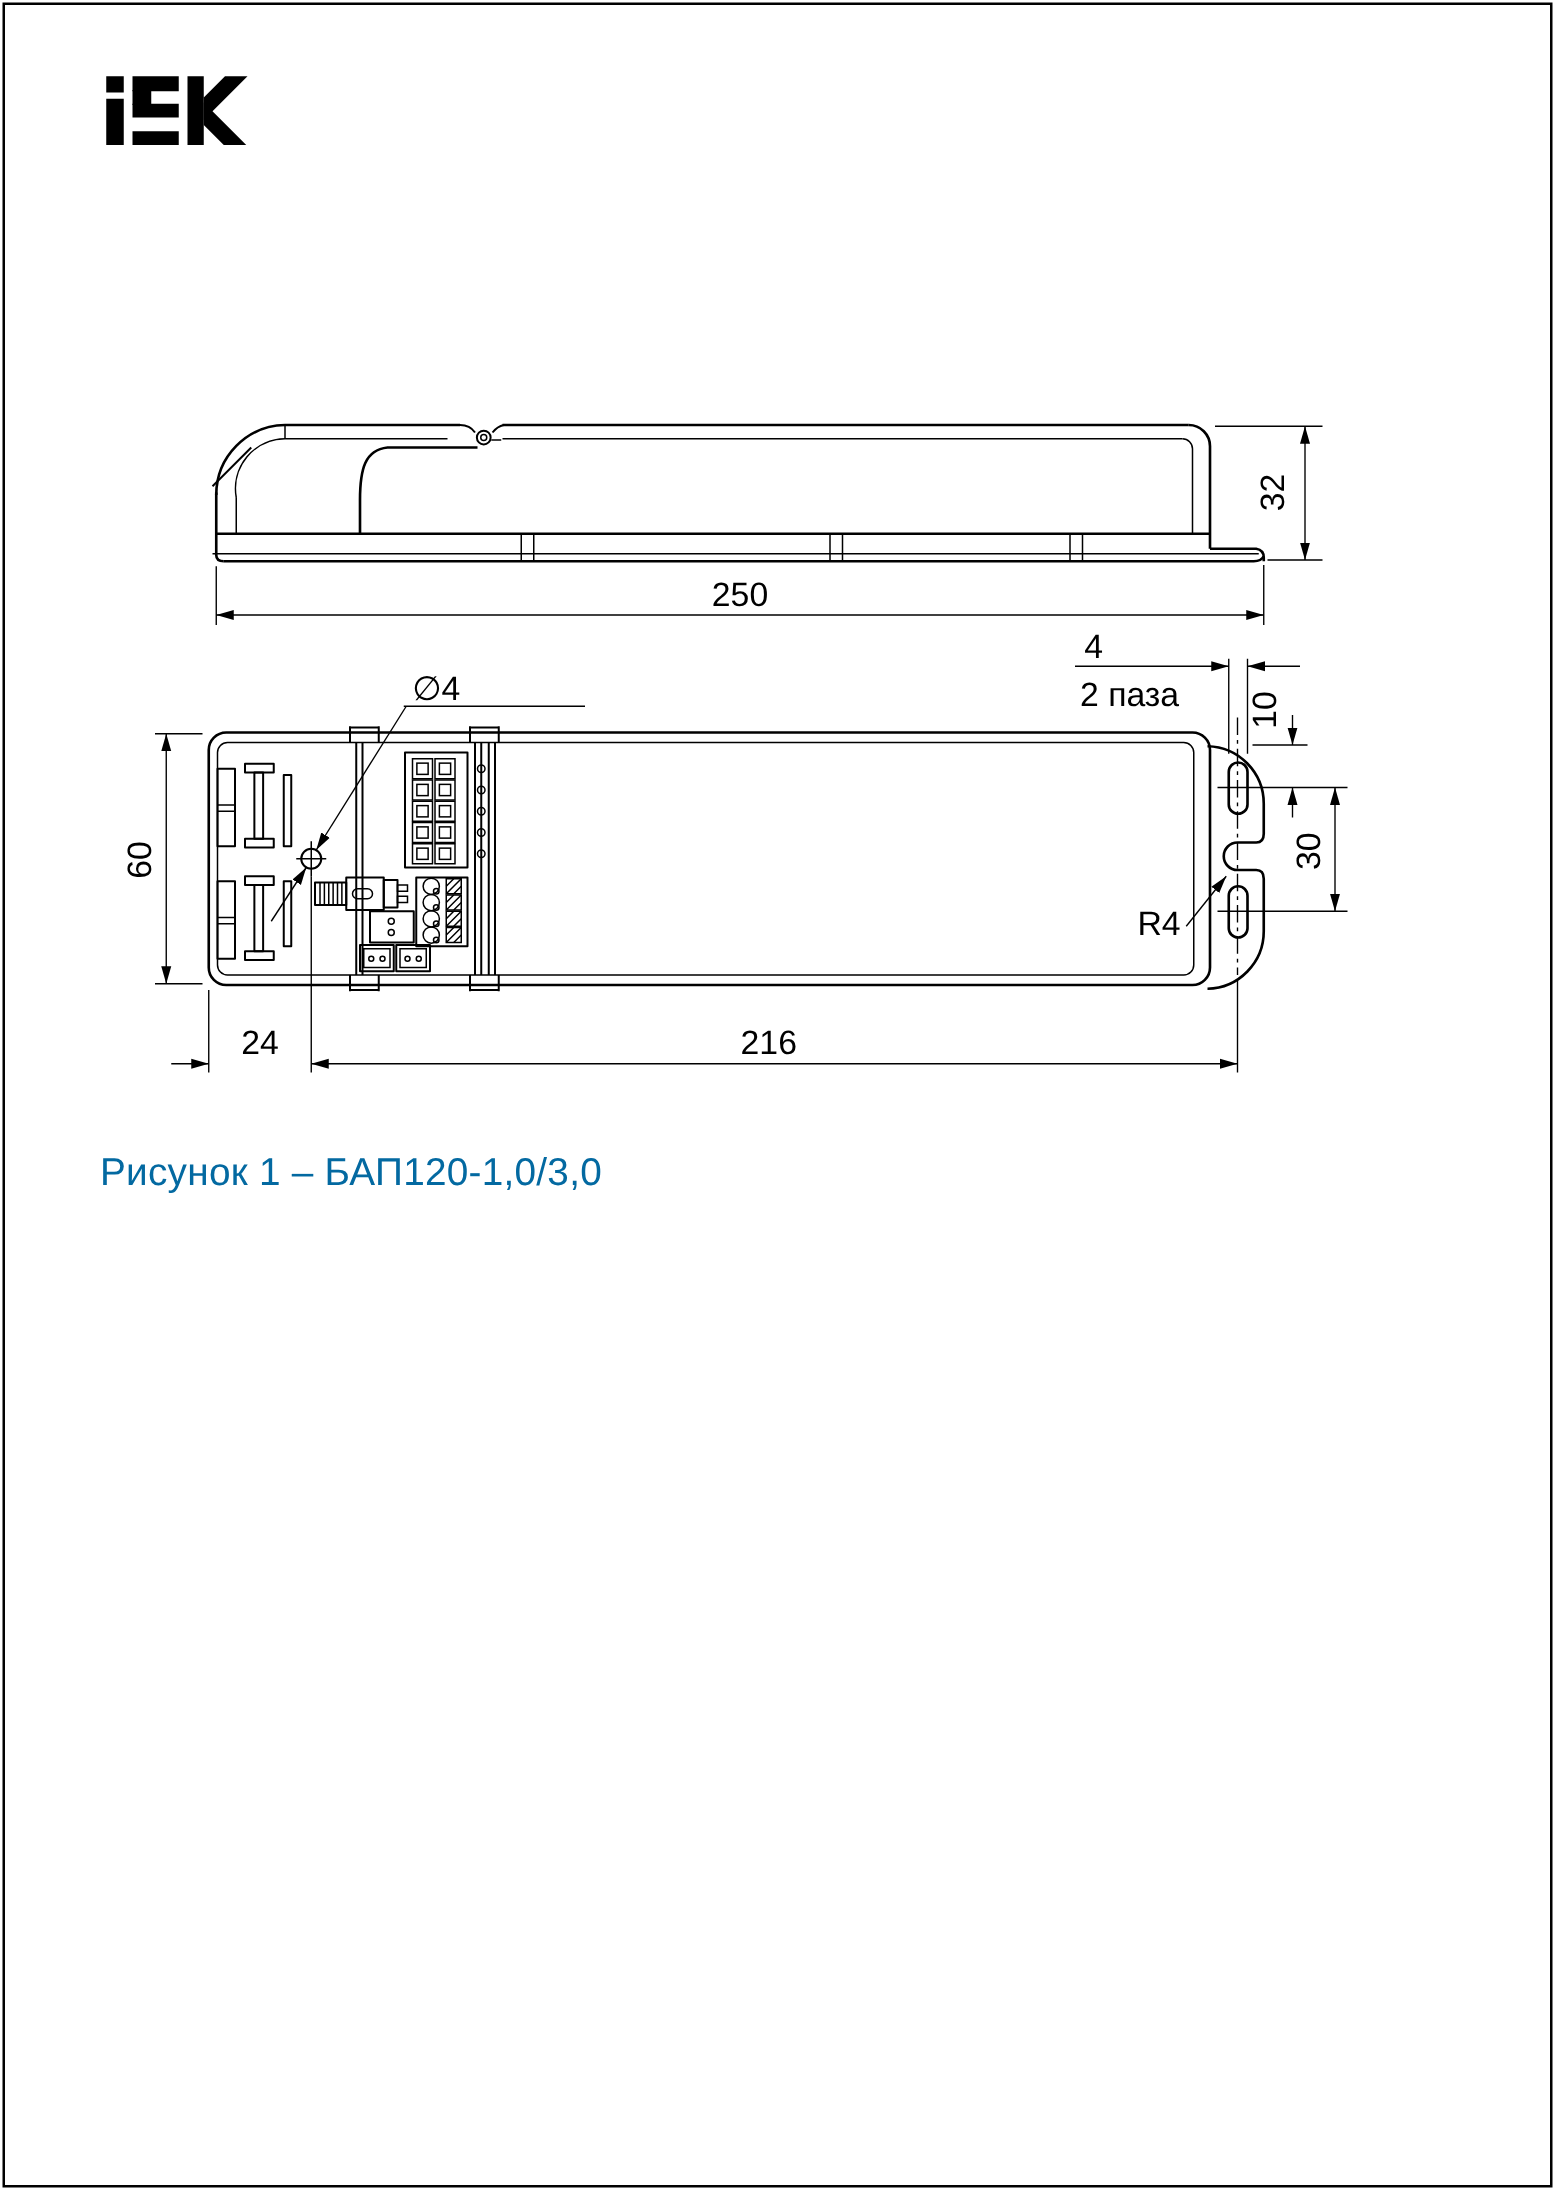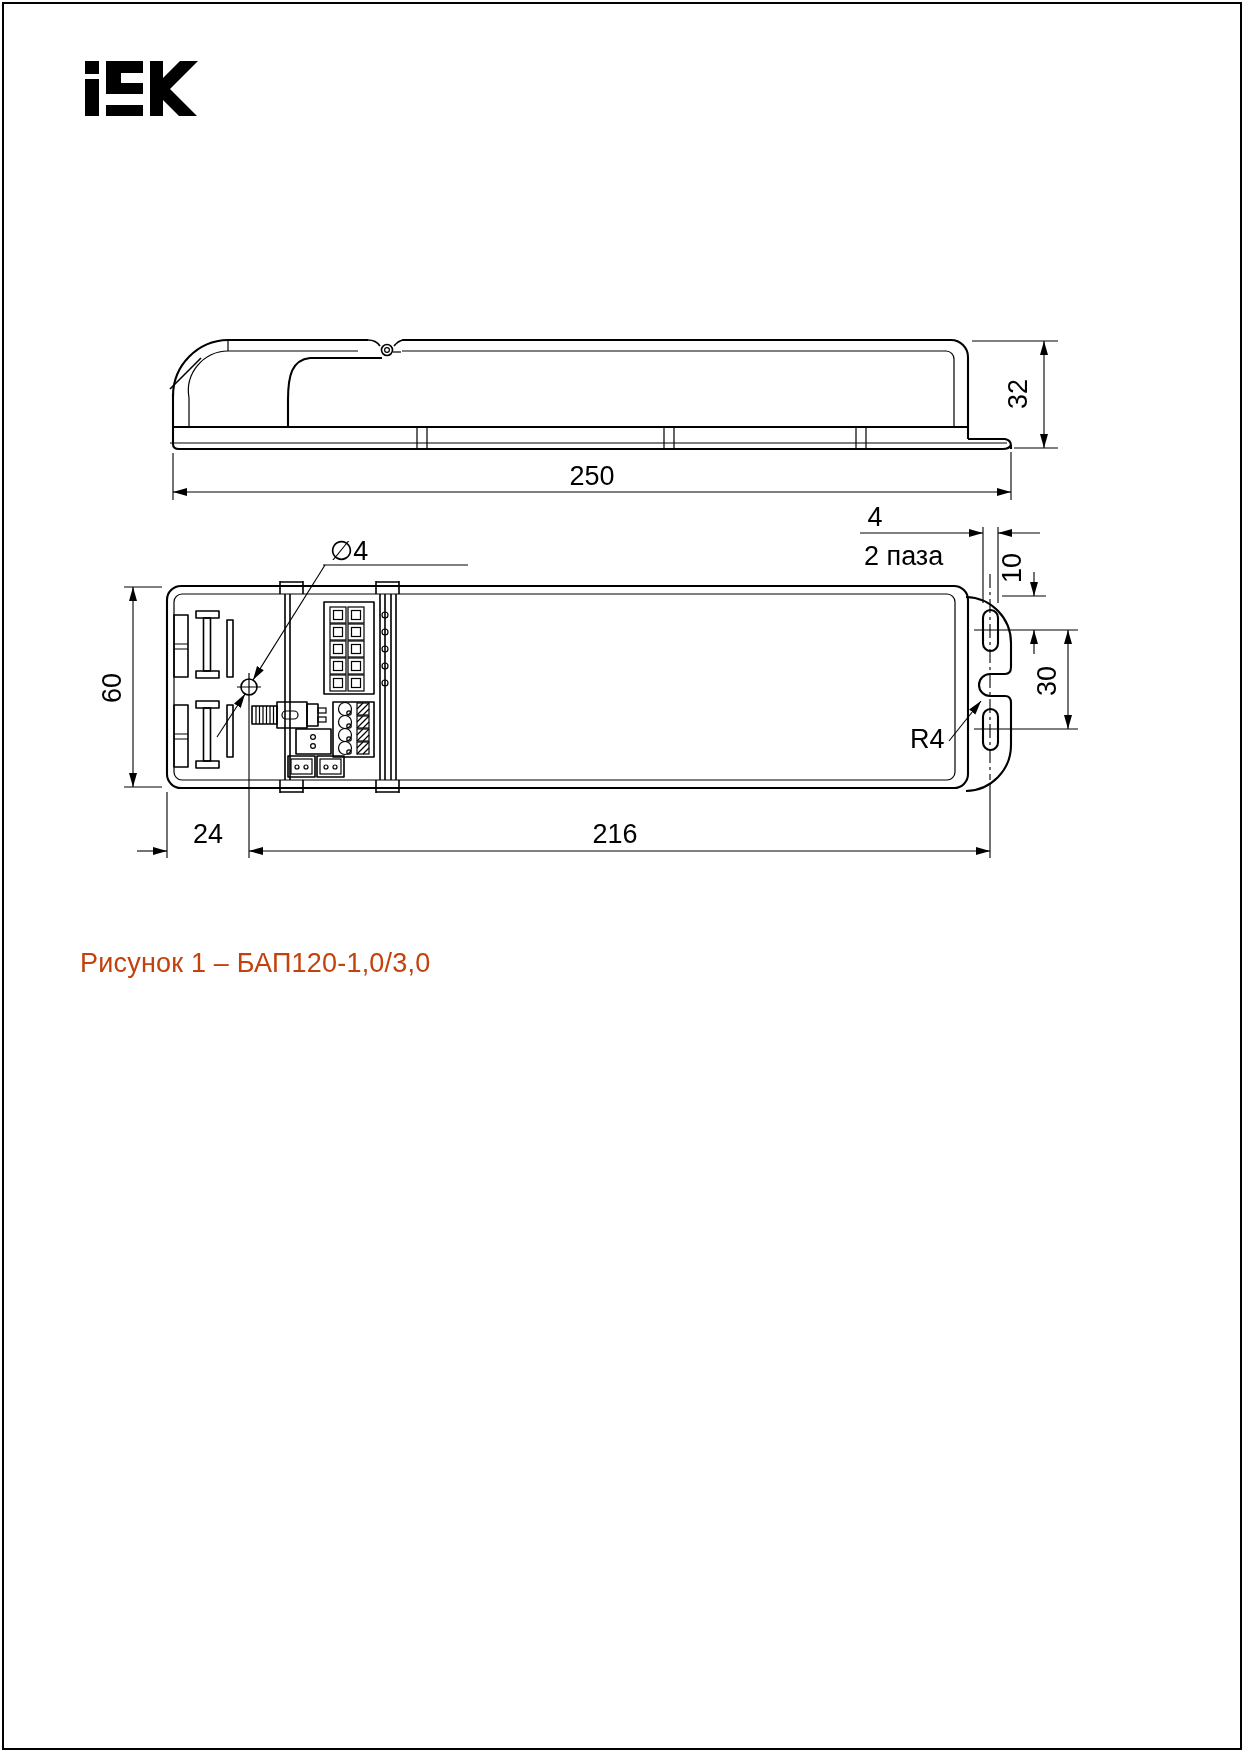--- a/index.html
+++ b/index.html
@@ -10,22 +10,22 @@
     font-family:"Liberation Sans","DejaVu Sans",sans-serif;
     overflow:hidden;
   }
   .frame{
     position:absolute;left:2px;top:2px;right:2px;bottom:2px;
     border:2px solid #000;
     pointer-events:none;
   }
   .logo{position:absolute;left:0;top:0;}
   .caption{
-    position:absolute;left:80px;top:948px;
-    font-size:27px;color:#c2410c;letter-spacing:0.2px;
+    position:absolute;left:80px;top:920px;
+    font-size:31px;color:#0369a1;letter-spacing:0.2px;
     white-space:nowrap;
   }
   .drawing{position:absolute;left:0;top:0;}
   
   .ol  {stroke:#000;stroke-width:2.1;fill:none;stroke-linejoin:round;}
   .ol2 {stroke:#000;stroke-width:1.6;fill:none;stroke-linejoin:round;}
   .ol3 {stroke:#000;stroke-width:1.2;fill:none;}
   .dim {stroke:#000;stroke-width:1.1;fill:none;}
   .cl  {stroke:#000;stroke-width:1.1;fill:none;stroke-dasharray:14 4 3 4;}
   .dtx {font-size:27px;fill:#000;}

